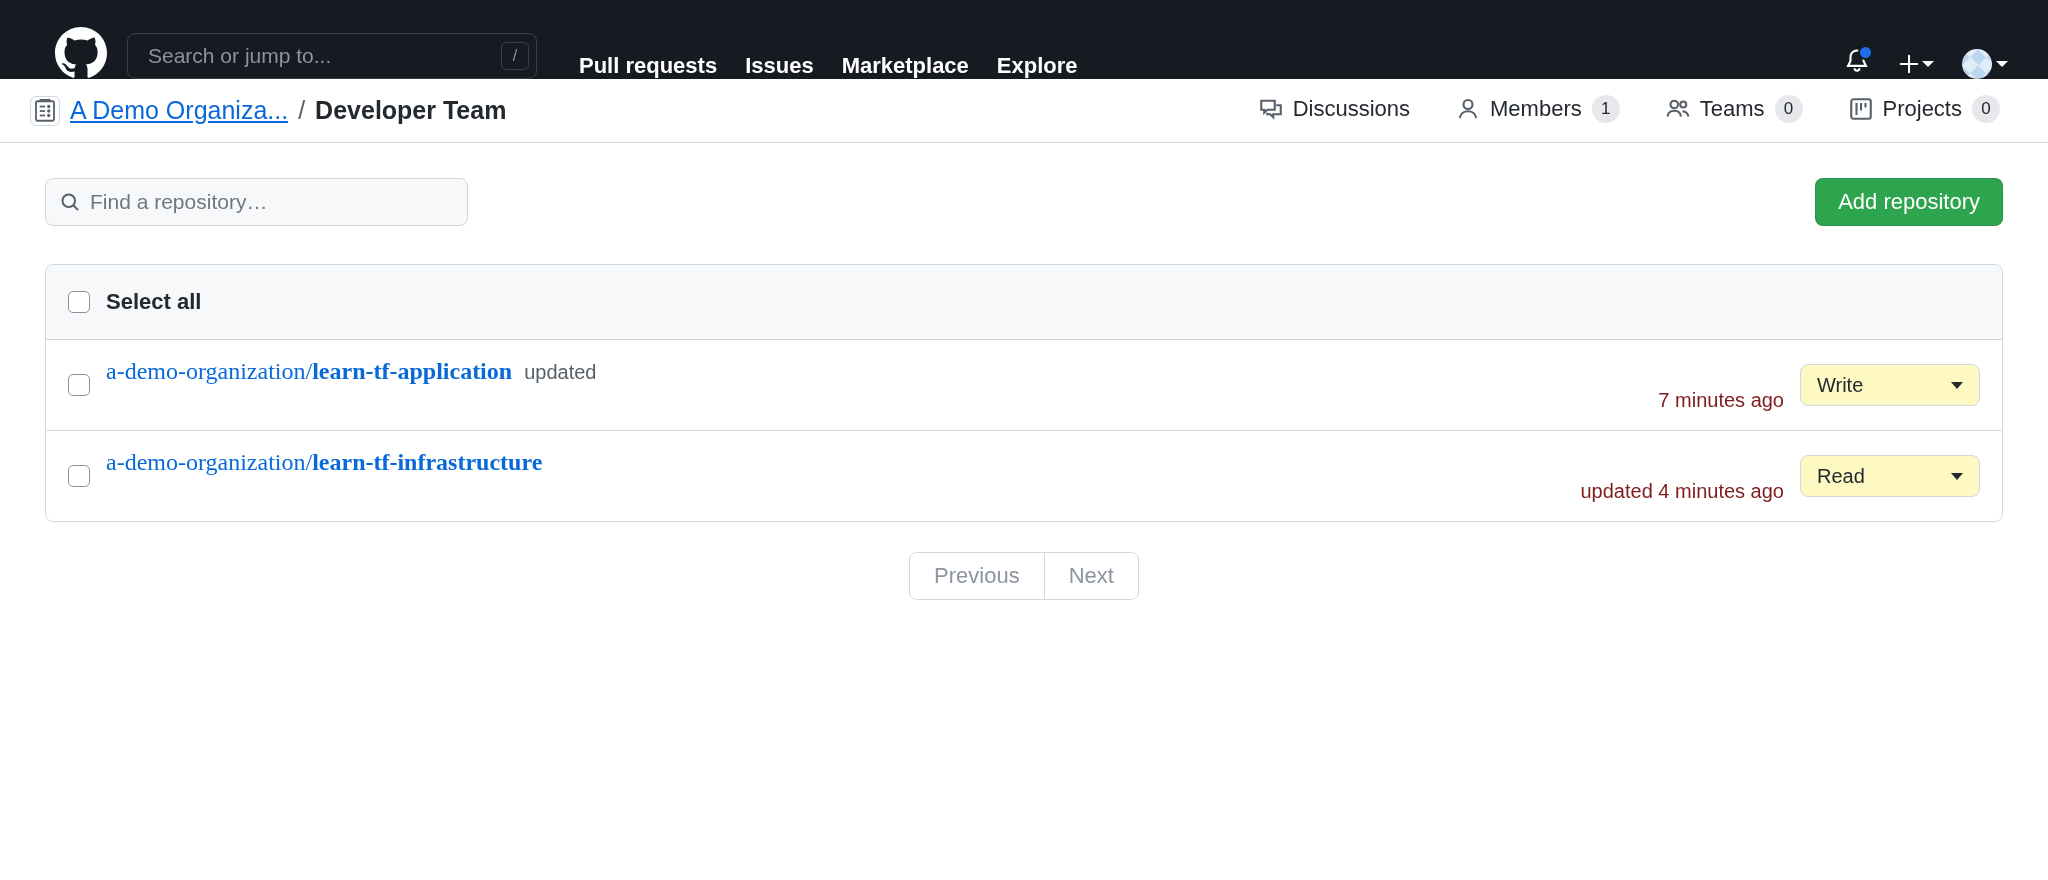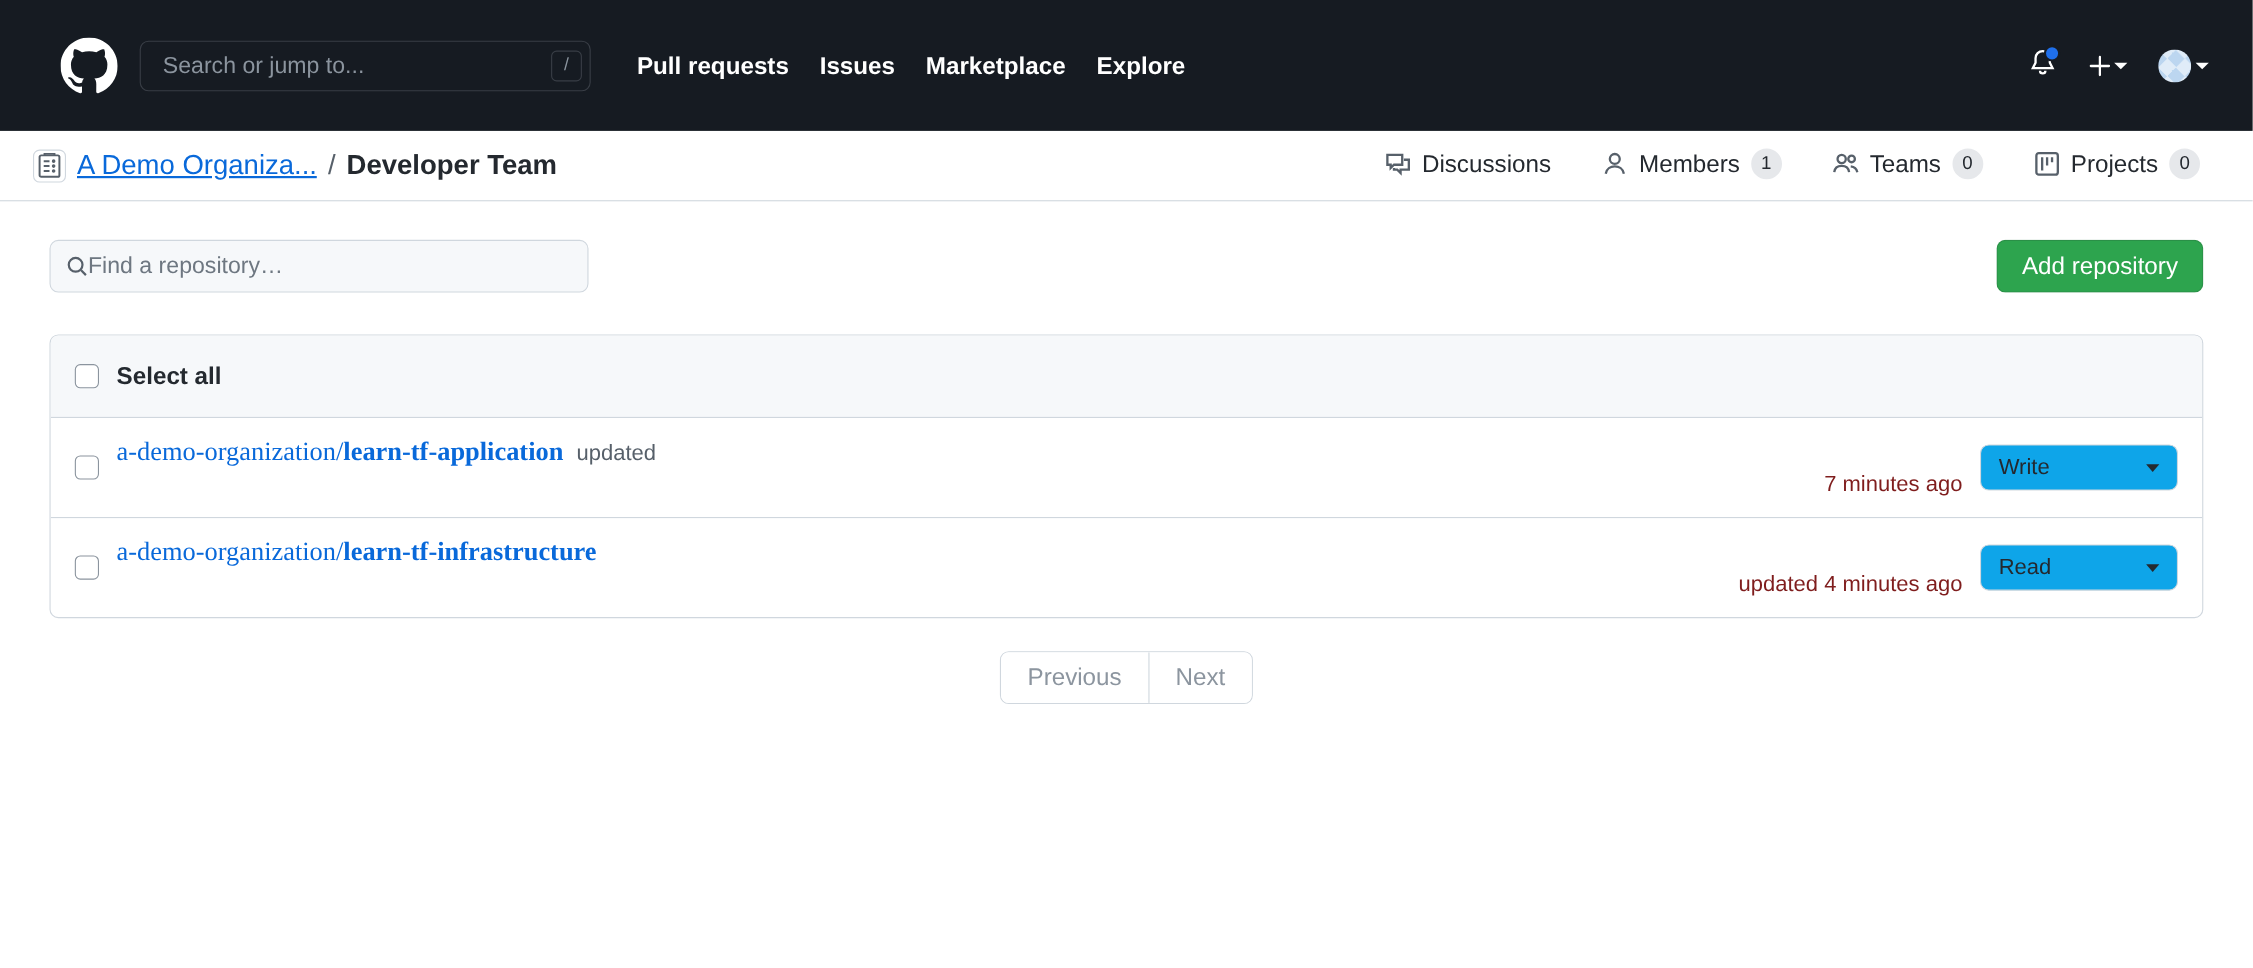--- a/index.html
+++ b/index.html
@@ -6,23 +6,23 @@
   body {
     font-family: -apple-system, BlinkMacSystemFont, "Segoe UI", Helvetica, Arial, sans-serif;
     font-size: 18px;
     color: #24292f;
     background: #fff;
     width: 2048px;
   }
   
   .topbar {
     background: #161b22;
-    height: 119px;
-    display: flex;
-    align-items: center;
+    height: 79px;
+    display: flex;
+    align-items: flex-end;
     padding: 0 40px 0 55px;
     gap: 20px;
   }
   .logo {
     width: 52px; height: 52px;
     color: #fff;
     flex-shrink: 0;
   }
   .search-wrap {
     position: relative;
@@ -154,28 +154,29 @@
   
   .main {
     padding: 35px 45px;
   }
   .toolbar {
     display: flex;
     align-items: center;
     margin-bottom: 38px;
   }
   .repo-search {
-    width: 490px;
+    width: 423px;
     height: 48px;
     border: 1px solid #d0d7de;
     border-radius: 8px;
     background: #f6f8fa;
     display: flex;
     align-items: center;
     padding: 0 14px;
+    gap: 10px;
   }
   .repo-search input {
     flex: 1;
     border: none;
     background: transparent;
     font-size: 21px;
     outline: none;
   }
   .repo-search input::placeholder { color: #6e7781; }
   .add-repo-btn {
@@ -220,21 +221,21 @@
     border-bottom: 1px solid #d0d7de;
   }
   .row:last-child { border-bottom: none; }
   .row-body { flex: 1; }
   .repo-link { font-size: 24px; color: #0969da; text-decoration: none; font-family: Liberation Serif, serif; }
   .repo-link .name { font-weight: 600; }
   .meta-inline { color: #57606a; font-size: 20px; margin-left: 6px; }
   .meta { color: #7f1d1d; font-size: 20px; margin-top: 4px; text-align: right; }
   .perm-dd {
     border: 1px solid #d0d7de;
-    background: #0ea5e9;
+    background: #fef9c3;
     border-radius: 8px;
     height: 42px;
     width: 180px;
     padding: 0 16px;
     display: flex;
     align-items: center;
     justify-content: space-between;
     font-size: 20px;
     cursor: pointer;
   }

